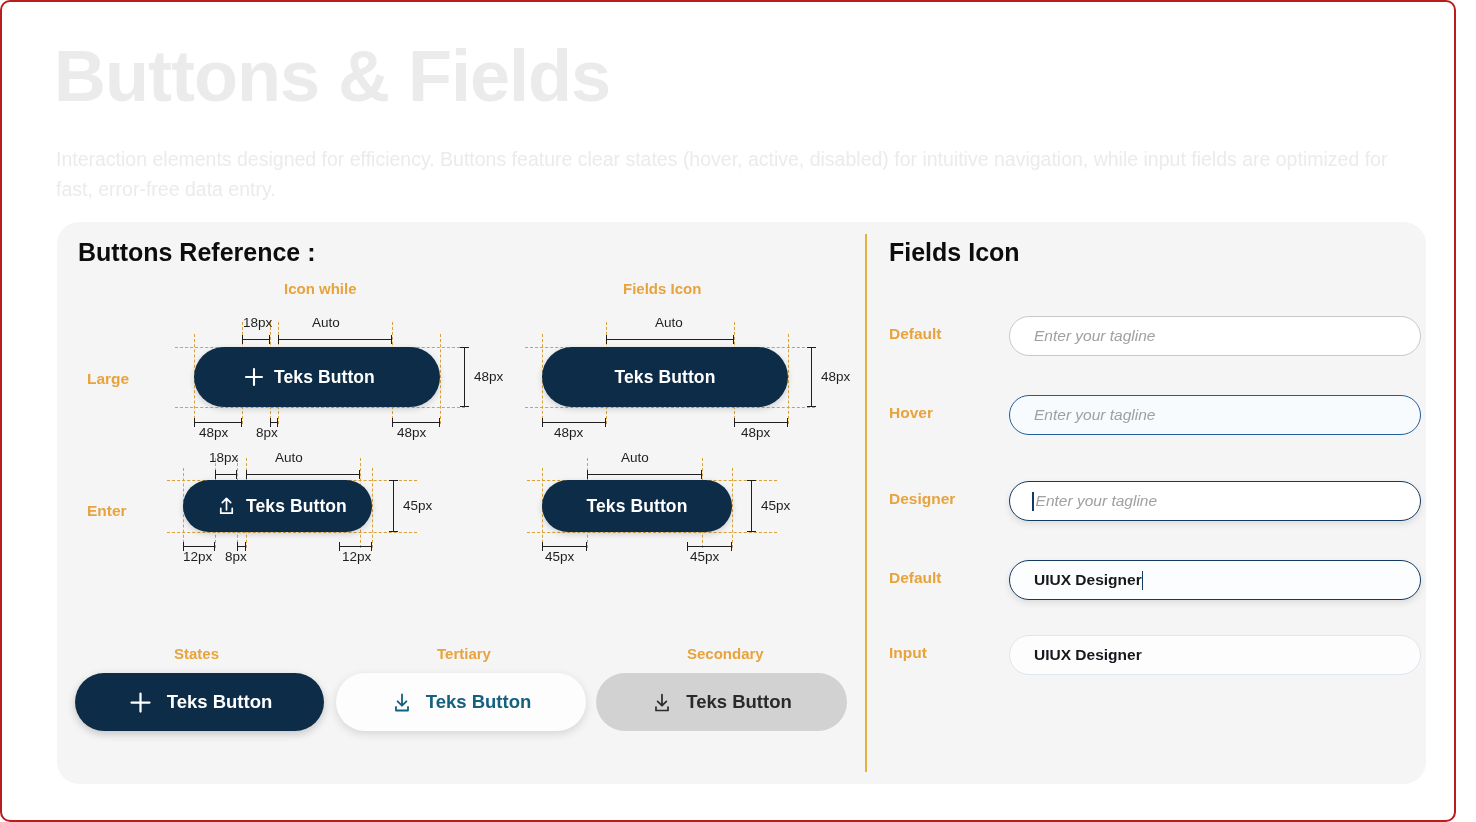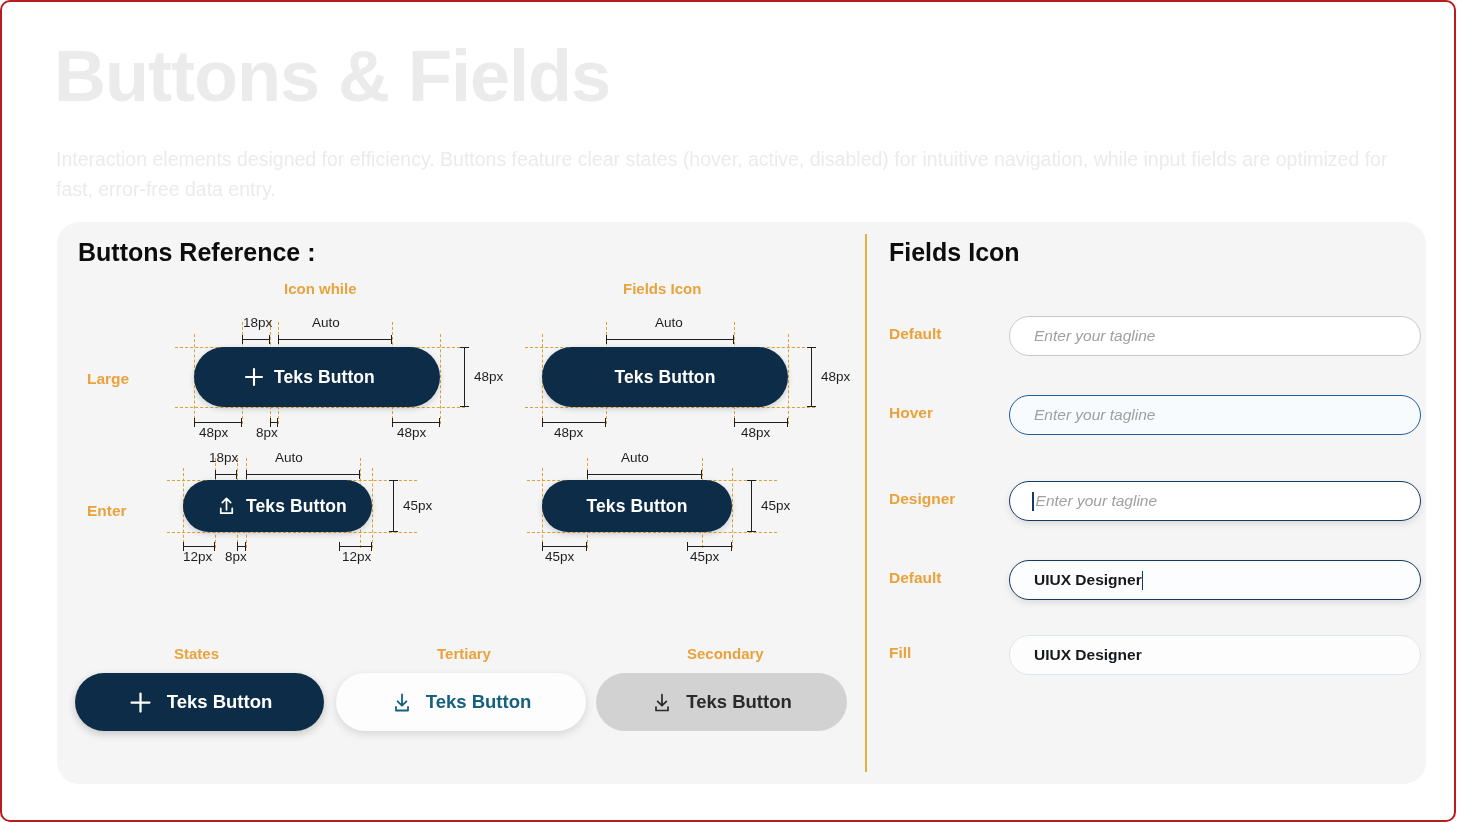--- a/index.html
+++ b/index.html
@@ -409,20 +409,20 @@
 
     <div class="field-row" style="top:338px;">
       <span class="field-label">Default</span>
       <div class="field-box f-typing">
         <span class="val">UIUX Designer</span>
         <span class="caret"></span>
       </div>
     </div>
 
     <div class="field-row" style="top:413px;">
-      <span class="field-label">Fill</span>
+      <span class="field-label">Input</span>
       <div class="field-box f-fill">
         <span class="val">UIUX Designer</span>
       </div>
     </div>
 
   </div>
 </div>
 
 </body></html>

